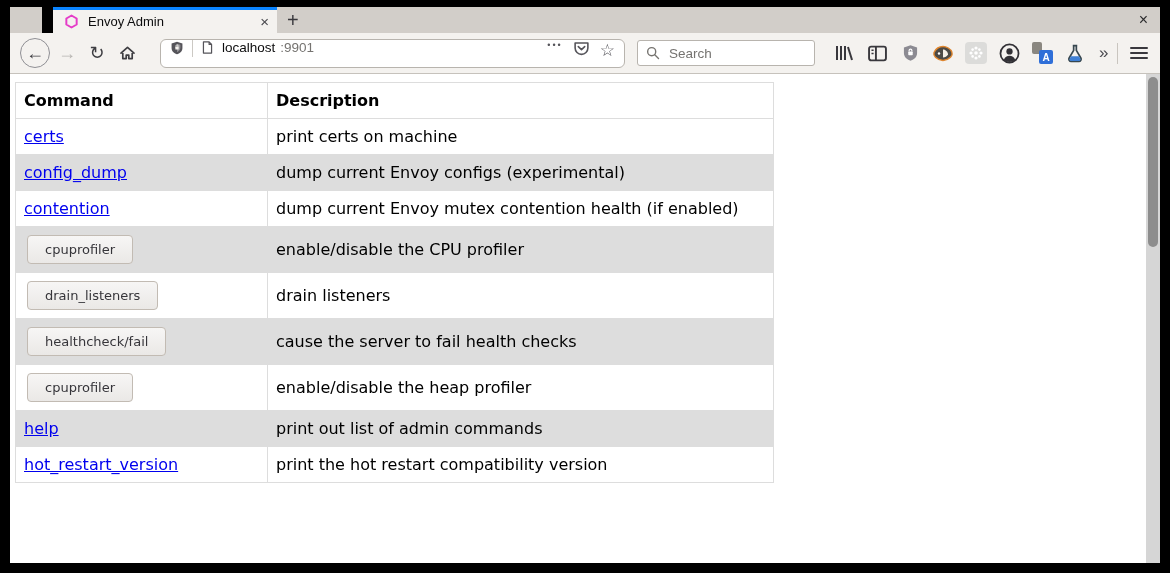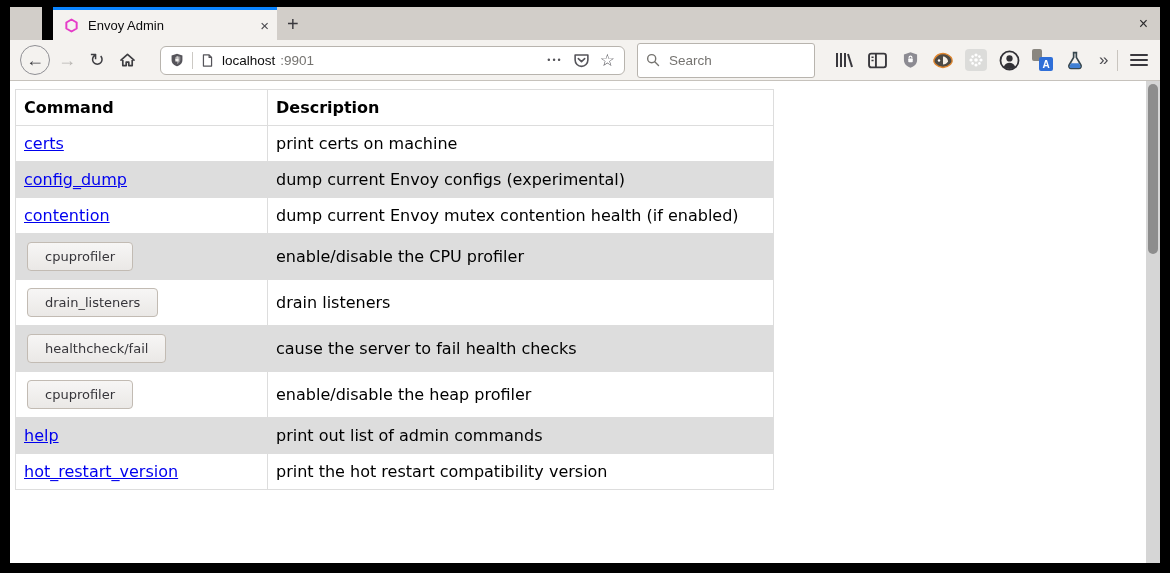--- a/index.html
+++ b/index.html
@@ -5,50 +5,50 @@
   * { box-sizing: border-box; }
   html,body { margin:0; padding:0; }
   body {
     width:1170px; height:573px; position:relative; overflow:hidden;
     background:#000; font-family:"Liberation Sans", sans-serif;
   }
   .browser { position:absolute; left:10px; top:7px; width:1150px; height:556px;
     display:flex; flex-direction:column; background:#fff; }
 
   
-  .tabbar { height:33px; background:#0c4a6e; display:flex; flex:0 0 auto; }
+  .tabbar { height:26px; background:#0c4a6e; display:flex; flex:0 0 auto; }
   .corner-spacer { width:32px; background:#d2cec9; }
   .notch { width:11px; background:#000; }
   .tab { width:224px; background:#f4f2ef; border-top:3px solid #0a84ff;
     display:flex; align-items:center; padding:0 8px 0 11px; }
   .tab-title { font-size:13px; color:#0c0c0d; margin-left:9px; flex:1;
     white-space:nowrap; overflow:hidden; }
   .tab-close, .newtab, .win-close { color:#4a4a4f; font-size:15px; line-height:1;
     display:flex; align-items:center; justify-content:center; cursor:default; }
   .tabbar-rest { flex:1; background:#d2cec9; display:flex; align-items:center; }
   .newtab { font-size:20px; font-weight:300; margin-left:10px; color:#39383d; }
   .win-close { margin-left:auto; margin-right:12px; font-size:16px; color:#2c2c2e; }
 
   
   .toolbar { height:41px; background:#f4f2ef; border-bottom:1px solid #c6c2bc;
     display:flex; align-items:center; padding:0 6px; flex:0 0 auto; }
   .navbtn { width:30px; height:30px; display:flex; align-items:center; justify-content:center;
     font-size:18px; color:#3e3e42; flex:0 0 auto; }
   .back { border:1px solid #8f8f94; border-radius:50%; background:#f4f2ef; margin-left:4px; z-index:2; }
   .fwd { color:#b8b6b2; margin-left:2px; }
   .urlbar { width:465px; height:29px; margin-left:18px; background:#fff;
-    border:1px solid #b8b4ae; border-radius:6px; display:flex; align-items:center;
+    border:1px solid #b8b4ae; border-radius:6px; display:flex; 
     padding:0 9px; flex:0 0 auto; }
   .url-sep { width:1px; height:17px; background:#ccc9c4; margin:0 8px; }
   .url-text { font-size:13.5px; color:#0c0c0d; margin-left:8px; }
   .url-port { color:#757370; }
   .spacer { flex:1; }
   .dots { color:#55545a; font-size:9px; letter-spacing:2px; margin-right:10px; }
   .glyph-star { font-size:17px; color:#55545a; margin-left:10px; }
-  .searchbar { width:178px; height:35px; margin-left:12px; background:#fff;
+  .searchbar { width:178px; height:26px; margin-left:12px; background:#fff;
     border:1px solid #b8b4ae; border-radius:3px; display:flex; align-items:center;
     padding:0 8px; flex:0 0 auto; }
   .searchbar input { border:none; outline:none; width:120px; font-size:13.5px;
     color:#0c0c0d; margin-left:7px; font-family:"Liberation Sans",sans-serif; background:transparent; }
   .searchbar input::placeholder { color:#757370; }
   .ext-icons { display:flex; align-items:center; margin-left:18px; }
   .ext { width:22px; height:22px; margin-right:11px; display:flex; align-items:center;
     justify-content:center; position:relative; flex:0 0 auto; }
   .overflow { font-size:17px; color:#4a4a4f; margin:0 2px 0 2px; }
   .tb-sep { width:1px; height:21px; background:#c9c5bf; margin:0 7px; }

